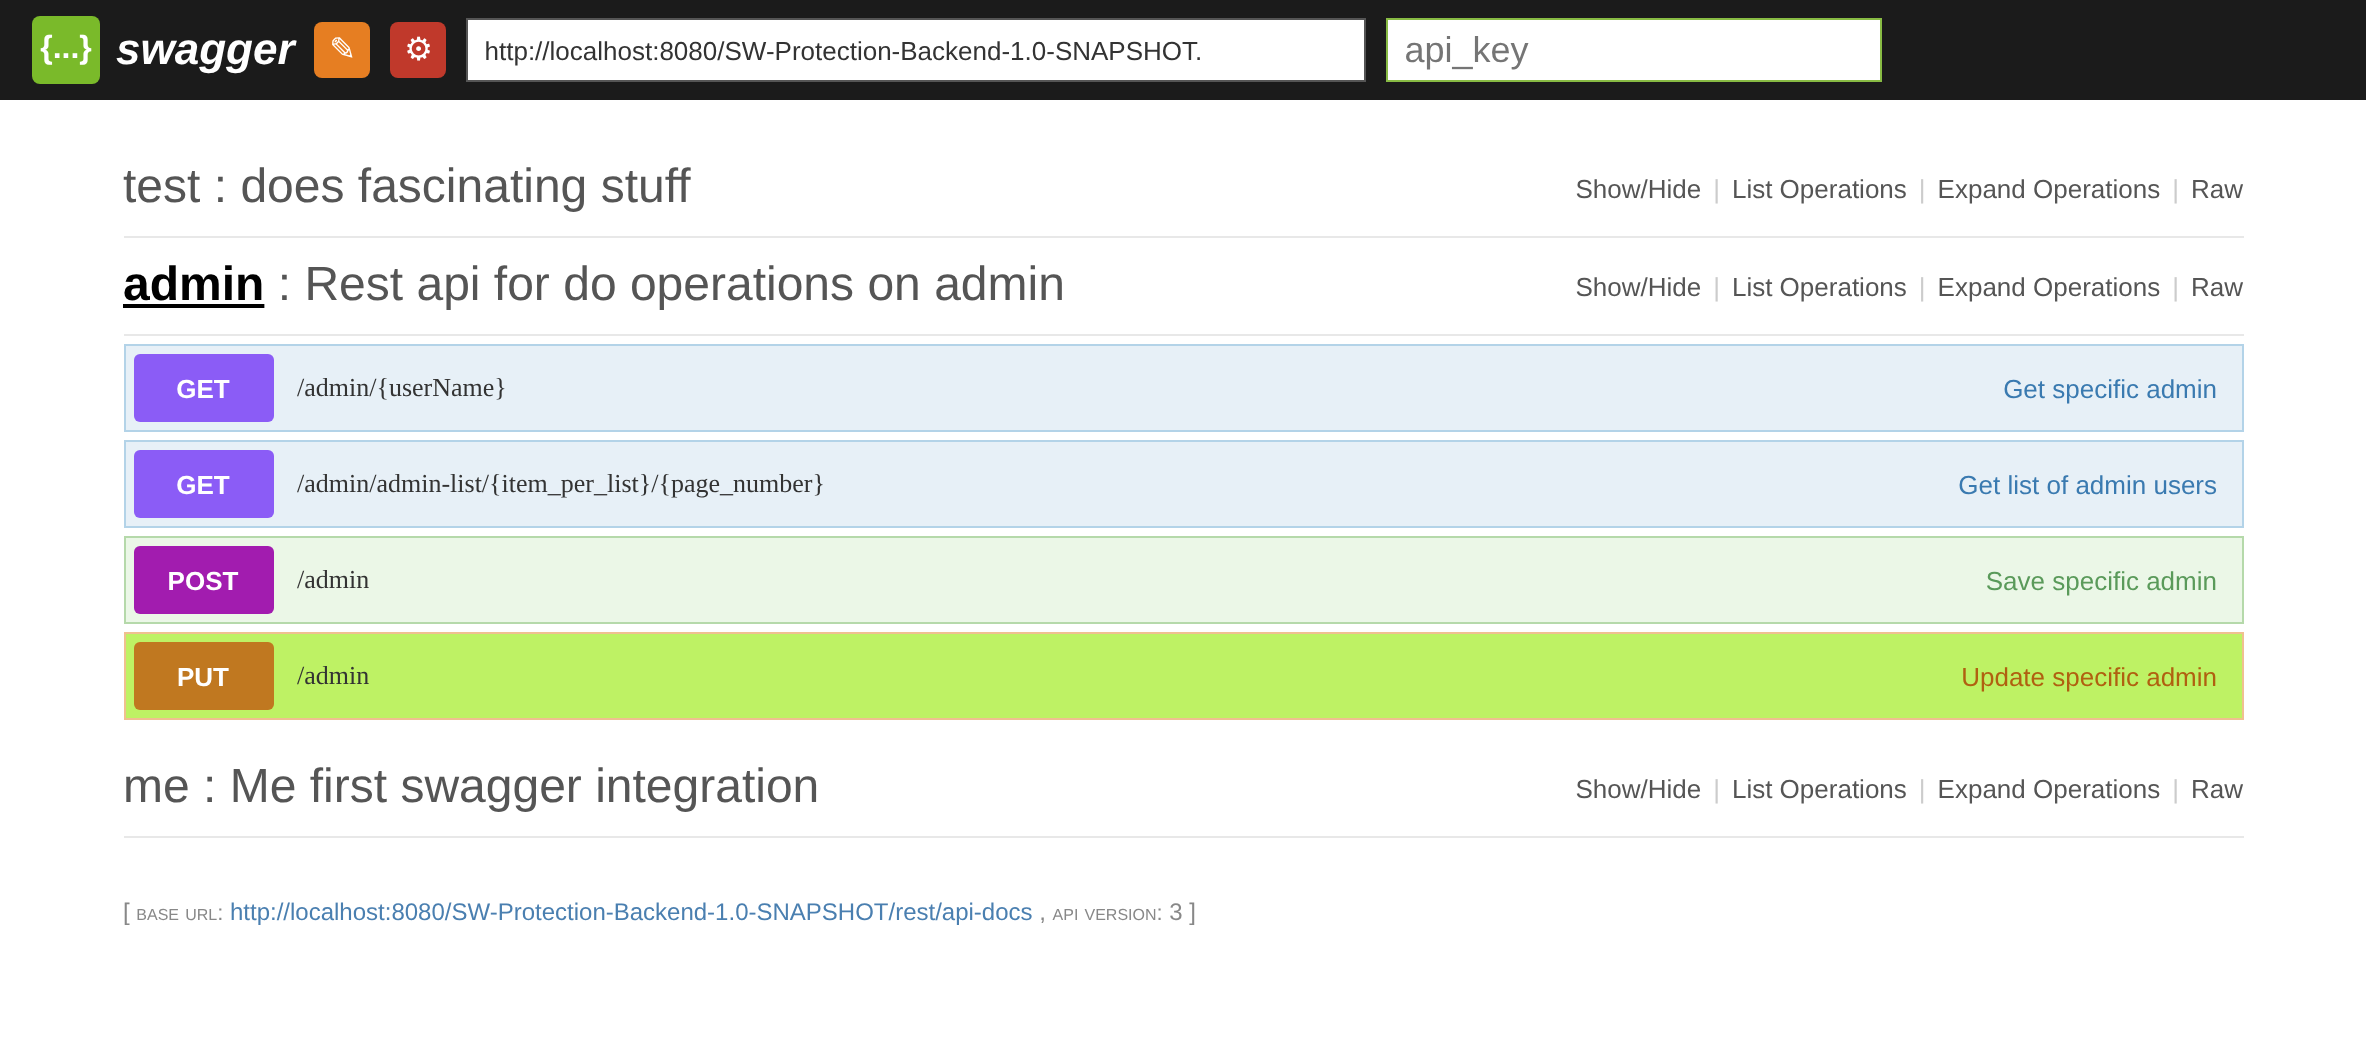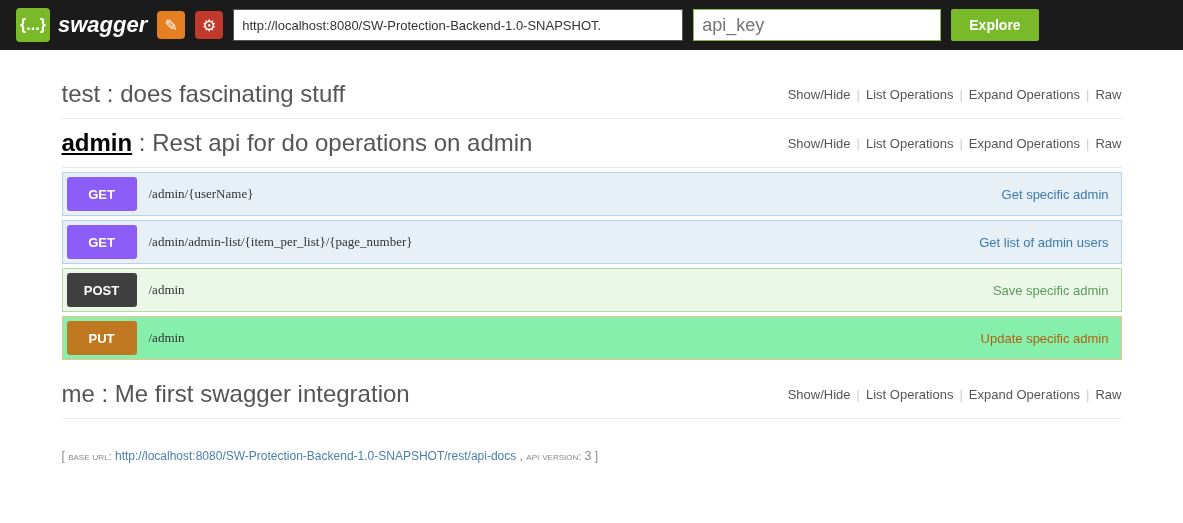--- a/index.html
+++ b/index.html
@@ -141,40 +141,40 @@
     }
     .op-row.get-blue2 {
       background: #e7f0f7;
       border-color: #b3d3e8;
     }
     .op-row.post-green {
       background: #ebf7e7;
       border-color: #b5d9aa;
     }
     .op-row.put-orange {
-      background: #86efac;
+      background: #bef264;
       border-color: #f0c090;
     }
 
     .method-badge {
       width: 70px;
       min-width: 70px;
       height: 34px;
       display: flex;
       align-items: center;
       justify-content: center;
       font-weight: bold;
       font-size: 13px;
       color: white;
       margin: 4px 8px 4px 4px;
       border-radius: 3px;
       cursor: pointer;
     }
     .method-badge.get { background: #8b5cf6; }
-    .method-badge.post { background: #404040; }
+    .method-badge.post { background: #a21caf; }
     .method-badge.put { background: #c07820; }
 
     .op-path {
       flex: 1;
       font-size: 13px;
       font-family: Liberation Serif, serif;
       color: #333;
       padding: 8px 4px;
     }
     .op-summary {
@@ -212,21 +212,20 @@
   <div class="navbar-brand">
     <div class="swagger-logo">
       <span>{...}</span>
     </div>
     <span class="swagger-title">swagger</span>
   </div>
   <div class="navbar-icon orange">✎</div>
   <div class="navbar-icon red">⚙</div>
   <input class="navbar-url-input" type="text" value="http://localhost:8080/SW-Protection-Backend-1.0-SNAPSHOT." style="">
   <input class="navbar-api-input" type="text" placeholder="api_key" style="">
-  <button class="explore-btn">Explore</button>
 </div>
 
 <div class="main-content">
 
   <div class="section-row">
     <div class="section-title">
       <span>test</span><span> : </span><span>does fascinating stuff</span>
     </div>
     <div class="section-actions">
       <a>Show/Hide</a>

